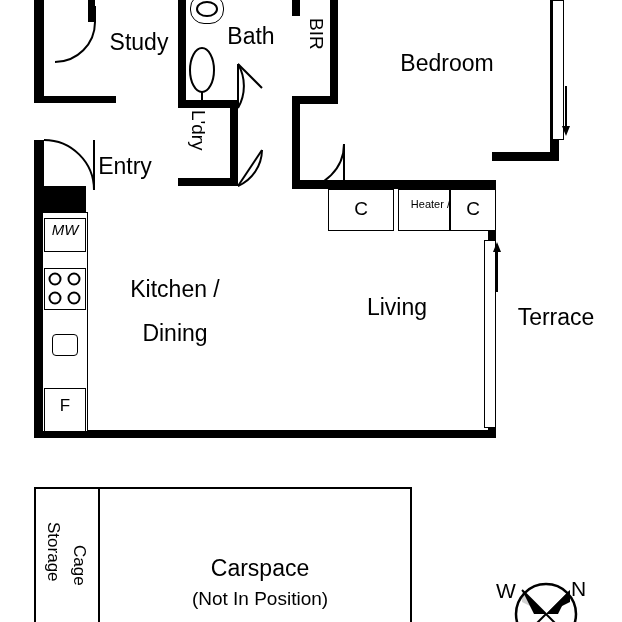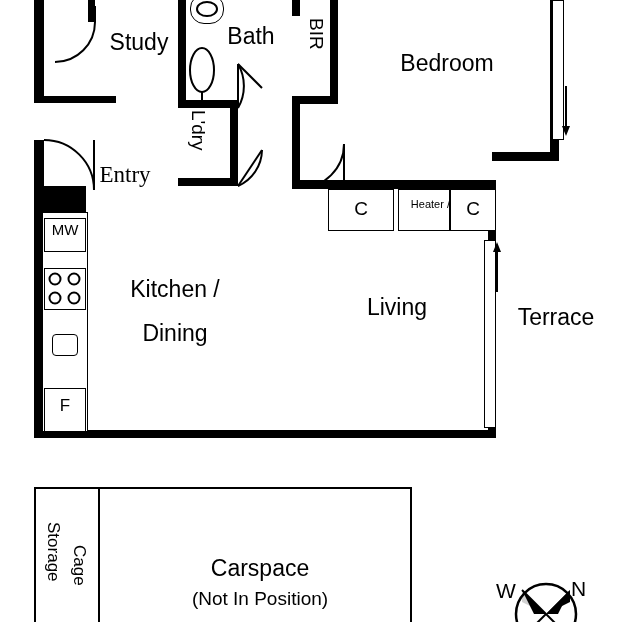--- a/index.html
+++ b/index.html
@@ -93,21 +93,21 @@
   <div class="wall" style="left:230px; top:100px; width:8px; height:86px;"></div>
   <div class="wall" style="left:178px; top:178px; width:60px; height:8px;"></div>
   <div class="wall" style="left:88px; top:0px; width:7px; height:22px;"></div>
 
   <div class="box-thin" style="left:552px; top:0px; width:12px; height:140px;"></div>
   <div class="box-thin" style="left:484px; top:240px; width:12px; height:188px;"></div>
 
   <div class="box-thin" style="left:42px; top:212px; width:46px; height:220px;"></div>
 
   <div class="box-thin" style="left:44px; top:218px; width:42px; height:34px;"></div>
-  <div class="label small-label" style="left:46px; top:222px; width:38px; font-size:15px;">MW</div>
+  <div class="label small-label" style="left:46px; top:222px; width:38px; font-size:15px;font-style:italic;">MW</div>
 
   <div class="box-thin" style="left:44px; top:268px; width:42px; height:42px;"></div>
   <svg class="overlay">
     <circle cx="55" cy="279" r="5.5" fill="none" stroke="#000" stroke-width="2"></circle>
     <circle cx="74" cy="279" r="5.5" fill="none" stroke="#000" stroke-width="2"></circle>
     <circle cx="55" cy="298" r="5.5" fill="none" stroke="#000" stroke-width="2"></circle>
     <circle cx="74" cy="298" r="5.5" fill="none" stroke="#000" stroke-width="2"></circle>
   </svg>
 
   <div class="box-thin" style="left:52px; top:334px; width:26px; height:22px; border-radius:4px;"></div>
@@ -156,21 +156,21 @@
   <svg class="overlay">
     <line x1="566" y1="86" x2="566" y2="130" stroke="#000" stroke-width="2"></line>
     <polygon points="566,136 562,126 570,126" fill="#000"></polygon>
     <line x1="497" y1="248" x2="497" y2="292" stroke="#000" stroke-width="2"></line>
     <polygon points="497,242 493,252 501,252" fill="#000"></polygon>
   </svg>
 
   <div class="label room-label" style="left:100px; top:30px; width:78px;">Study</div>
   <div class="label room-label" style="left:220px; top:24px; width:62px;">Bath</div>
   <div class="label room-label" style="left:388px; top:51px; width:118px;">Bedroom</div>
-  <div class="label room-label" style="left:90px; top:162px; width:70px;font-family:Liberation Serif, serif;">Entry</div>
+  <div class="label room-label" style="left:90px; top:154px; width:70px;">Entry</div>
   <div class="label room-label" style="left:354px; top:295px; width:86px;">Living</div>
   <div class="label room-label" style="left:110px; top:277px; width:130px;">Kitchen /</div>
 
   <div class="label room-label" style="left:498px; top:305px; width:116px;">Terrace</div>
   <div class="label room-label" style="left:110px; top:306px; width:130px;margin-top:15px;">Dining</div>
 
   <div class="label vert small-label" style="left:306px; top:18px;">BIR</div>
   <div class="label vert small-label" style="left:188px; top:110px;">L'dry</div>
 
   <div class="box" style="left:34px; top:487px; width:378px; height:135px; border-bottom:none;"></div>

